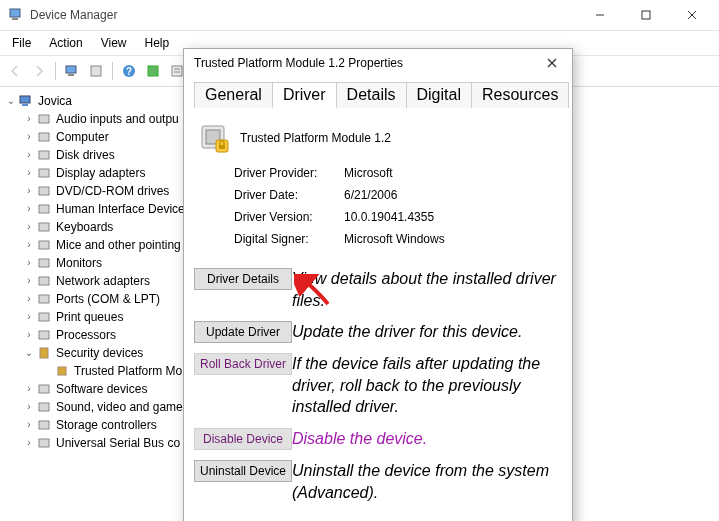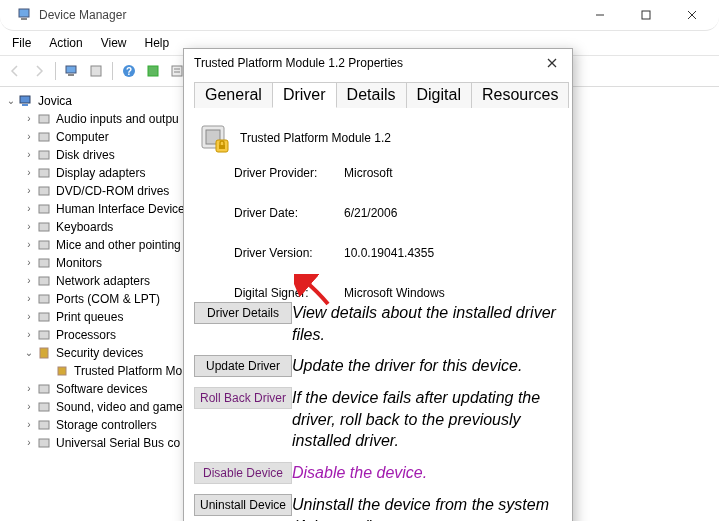--- a/index.html
+++ b/index.html
@@ -11,23 +11,22 @@
     width: 719px;
     height: 521px;
     overflow: hidden;
     position: relative;
   }
   
   .titlebar {
     display: flex;
     align-items: center;
     height: 30px;
-    padding: 0 4px 0 17px;
+    padding: 0 4px 0 8px;
     border-bottom: 1px solid #e5e5e5;
-    border-radius: 14px;
   }
   .titlebar .app-icon {
     width: 16px; height: 16px;
     margin-right: 6px;
     display: flex; align-items: center; justify-content: center;
   }
   .titlebar .title { flex: 1; color: #444; }
   .winbtns { display: flex; gap: 0; }
   .winbtn {
     width: 46px; height: 30px;
@@ -143,23 +142,23 @@
     display: flex; align-items: center; gap: 10px;
     margin: 4px 4px 12px 4px;
   }
   .device-header .dicon {
     width: 32px; height: 32px;
     display: flex; align-items: center; justify-content: center;
   }
   .info-grid {
     display: grid;
     grid-template-columns: 110px auto;
-    row-gap: 26px;
+    row-gap: 8px;
     margin-left: 40px;
-    margin-bottom: 2px;
+    margin-bottom: 22px;
   }
   .btn-row {
     display: flex;
     align-items: flex-start;
     margin-bottom: 10px;
   }
   .btn {
     width: 98px;
     height: 22px;
     background: #e1e1e1;

